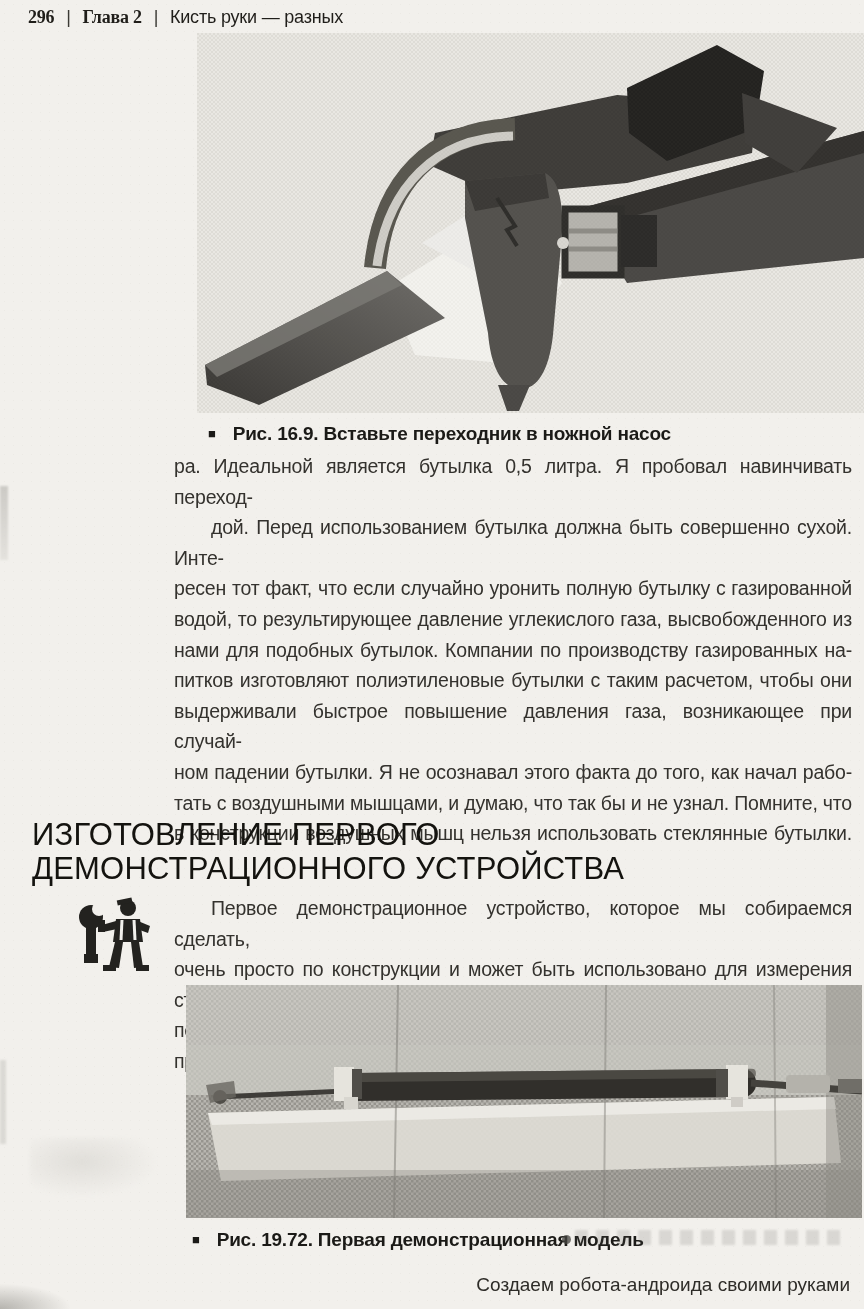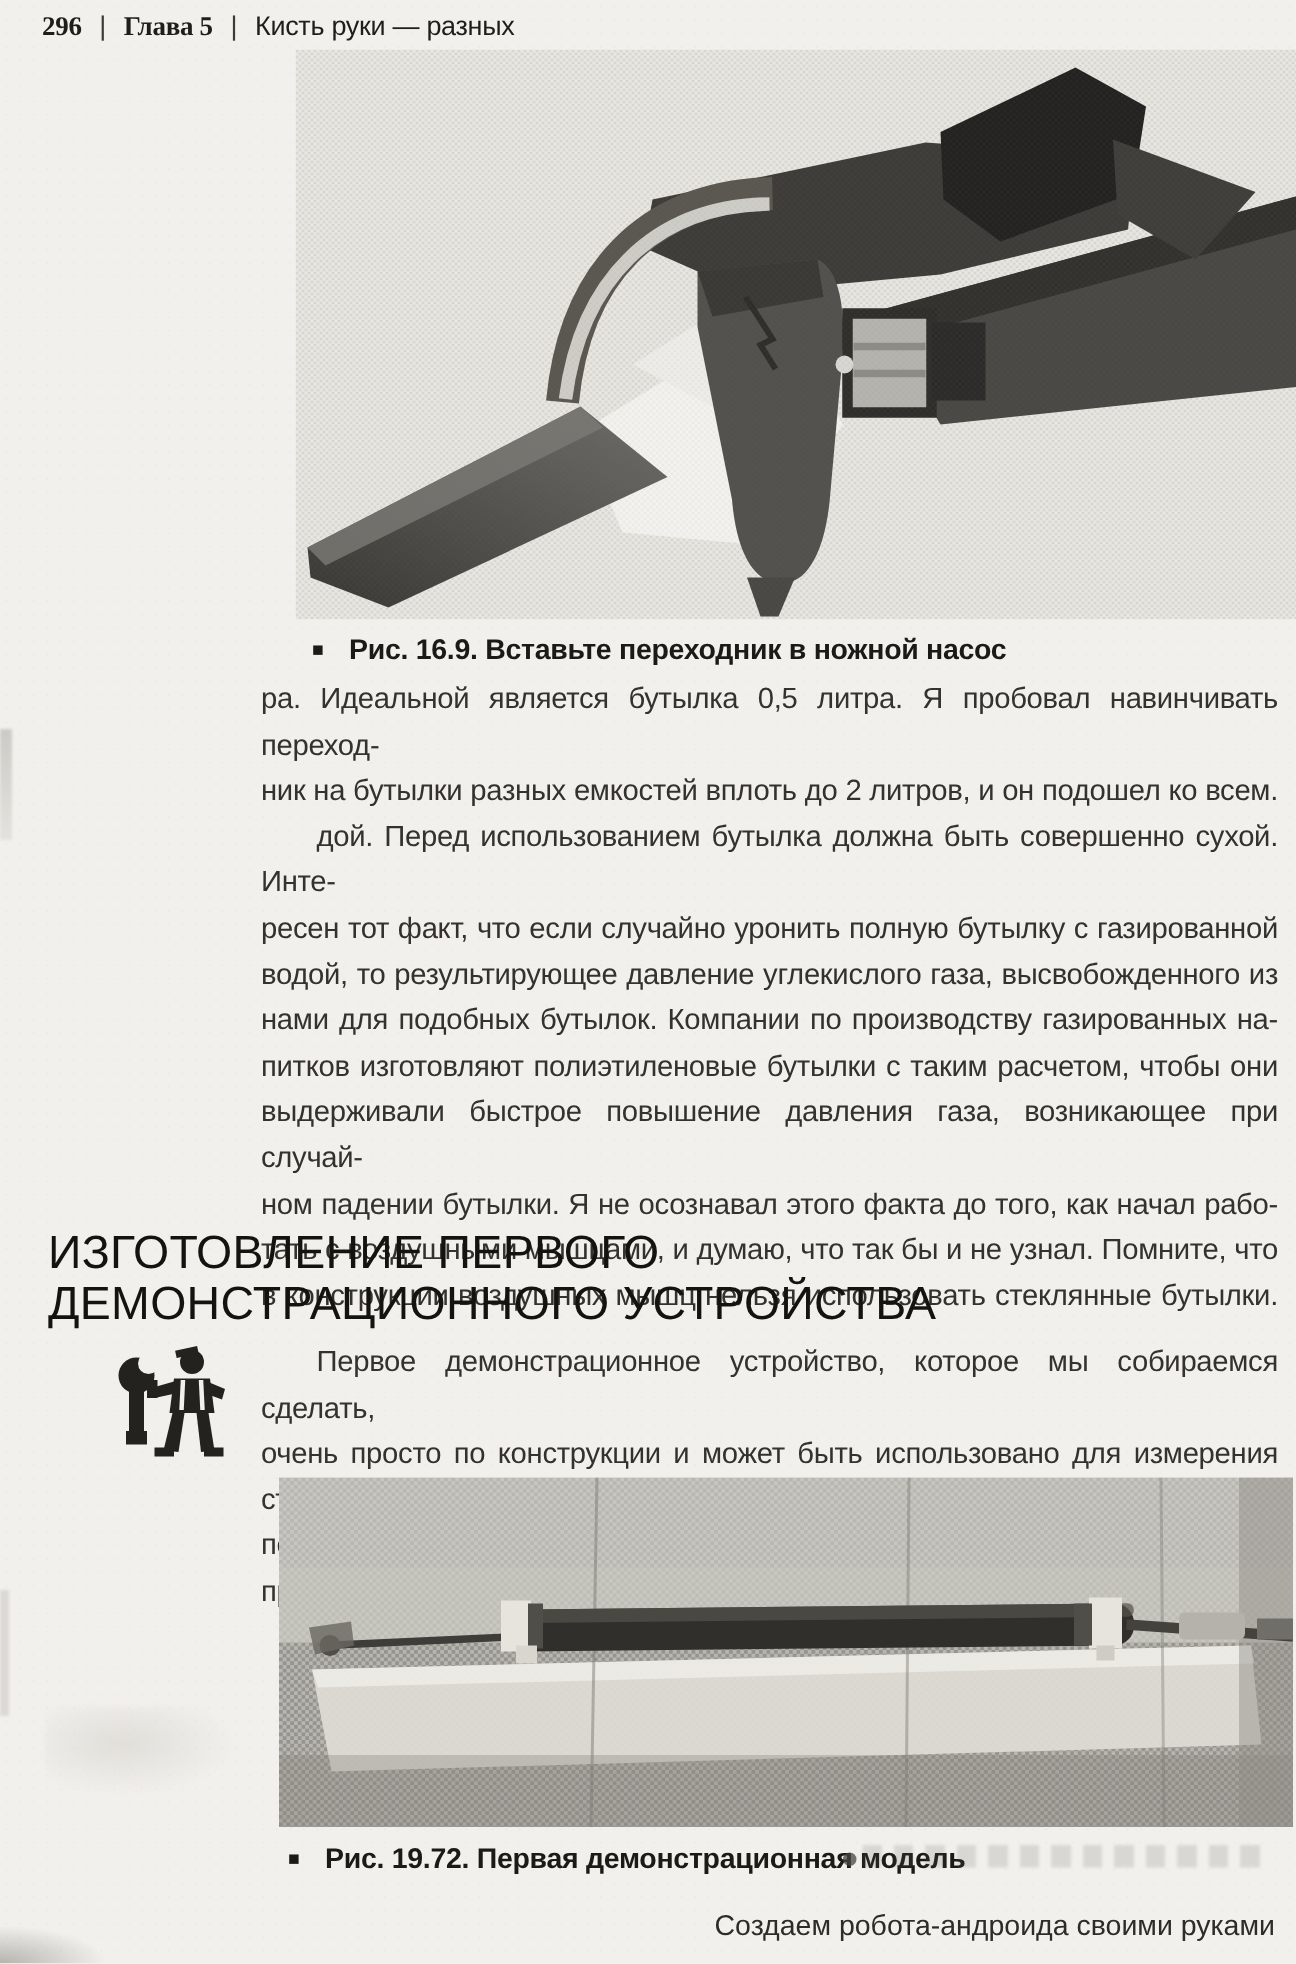--- a/index.html
+++ b/index.html
@@ -46,21 +46,21 @@
   .smudge-d { position:absolute; left:30px; top:1138px; width:130px; height:60px; background:radial-gradient(ellipse at 40% 40%, #d9d7d2, transparent 70%); opacity:0.7; filter:blur(2px); }
 </style>
 </head>
 <body>
 
 <div class="page">
 
   <div class="hdr">
     <span class="b">296</span>
     <span class="sep">|</span>
-    <span class="b">Глава 5</span>
+    <span class="b">Глава 2</span>
     <span class="sep">|</span>
     <span>Кисть руки — разных</span>
   </div>
 
   <svg id="photo1" class="photo" width="667" height="380" viewBox="0 0 667 380" xmlns="http://www.w3.org/2000/svg">
     <defs>
       <pattern id="ht1" width="4" height="4" patternUnits="userSpaceOnUse">
         <circle cx="1" cy="1" r="0.8" fill="#77756f"></circle>
         <circle cx="3" cy="3" r="0.8" fill="#77756f"></circle>
       </pattern>
@@ -101,21 +101,20 @@
     <rect width="667" height="380" fill="url(#ht1)" opacity="0.10"></rect>
   </svg>
 
   <div id="caption1" class="caption">
     <span class="sq">■</span><span>Рис. 16.9. Вставьте переходник в ножной насос</span>
   </div>
 
   <div id="text1" class="textblock">
     <div class="para">
         <div class="tline">ра. Идеальной является бутылка 0,5 литра. Я пробовал навинчивать переход-</div>
-        <div class="tline">ник на бутылки разных емкостей вплоть до 2 литров, и он подошел ко всем.</div>
       </div>
     <div class="para indent-first">
         <div class="tline">дой. Перед использованием бутылка должна быть совершенно сухой. Инте-</div>
         <div class="tline">ресен тот факт, что если случайно уронить полную бутылку с газированной</div>
         <div class="tline">водой, то результирующее давление углекислого газа, высвобожденного из</div>
         <div class="tline">нами для подобных бутылок. Компании по производству газированных на-</div>
         <div class="tline">питков изготовляют полиэтиленовые бутылки с таким расчетом, чтобы они</div>
         <div class="tline">выдерживали быстрое повышение давления газа, возникающее при случай-</div>
         <div class="tline">ном падении бутылки. Я не осознавал этого факта до того, как начал рабо-</div>
         <div class="tline">тать с воздушными мышцами, и думаю, что так бы и не узнал. Помните, что</div>

